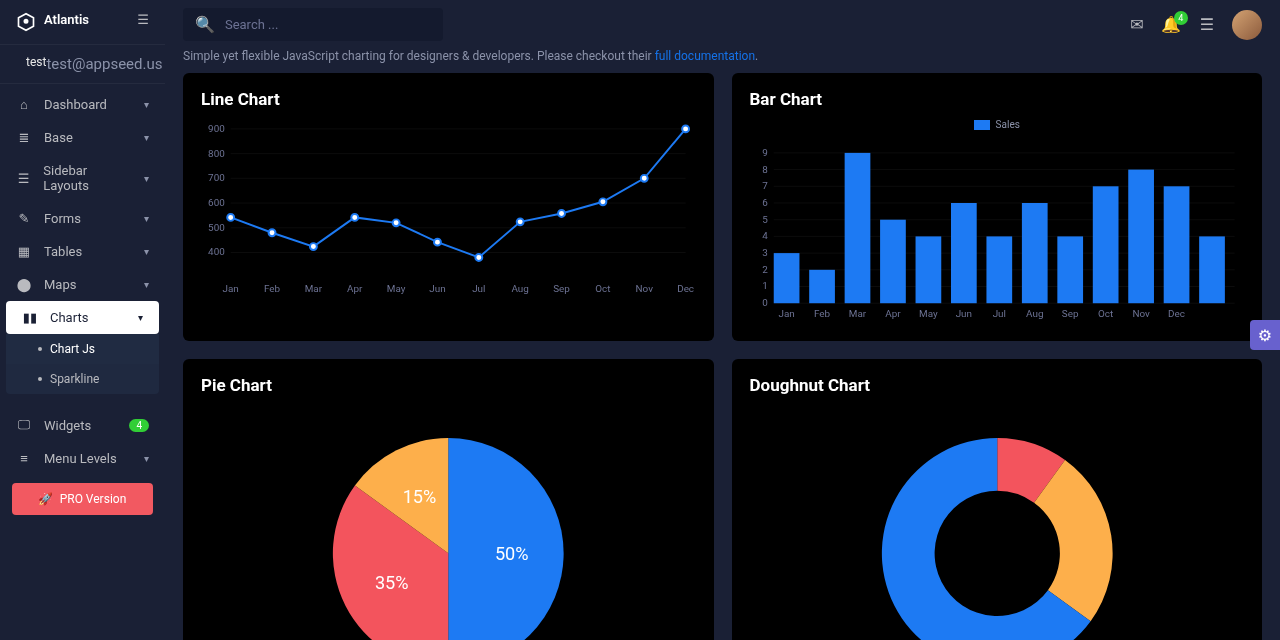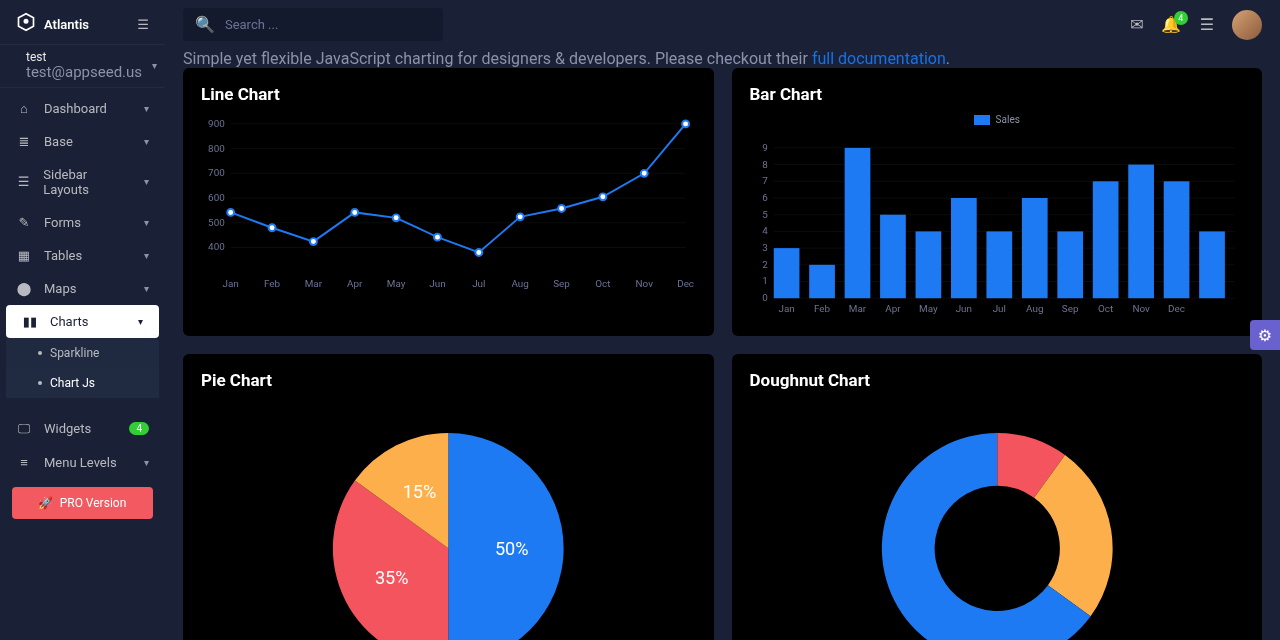--- a/index.html
+++ b/index.html
@@ -1,24 +1,24 @@
 <!DOCTYPE html>
 <html><head>
 <meta charset="utf-8">
 <style>
 *{box-sizing:border-box;margin:0;padding:0;font-family:-apple-system,BlinkMacSystemFont,'Segoe UI',Roboto,sans-serif}
 body{background:#1a2035;color:#fff;overflow:hidden}
 .app{display:flex;height:640px;width:1280px;position:relative}
 .sidebar{width:165px;background:#1a2035;display:flex;flex-direction:column;font-size:13px}
-.logo-row{display:flex;align-items:flex-end;padding:12px 16px;gap:8px}
+.logo-row{display:flex;align-items:flex-start;padding:12px 16px;gap:8px}
 .logo{width:20px;height:20px}
 .burger{margin-left:auto;color:#b9babf;cursor:pointer}
 .user-row{display:flex;align-items:center;padding:6px 16px;gap:10px;border-bottom:1px solid rgba(255,255,255,.05);border-top:1px solid rgba(255,255,255,.05)}
 .avatar{width:26px;height:26px;border-radius:50%;background:linear-gradient(135deg,#d4a373,#8b5a3c)}
-.user-info{display:flex;flex-direction:column;line-height:1.1}
+.user-info{display:flex;flex-direction:row;line-height:1.1}
 .user-name{font-size:12px;color:#e9e9e9}
 .user-email{font-size:15px;color:#8b92a9}
 .caret{margin-left:auto;color:#8b92a9;font-size:10px}
 .nav{flex:1;overflow-y:auto;padding-top:4px}
 .nav-item{display:flex;align-items:center;padding:9px 16px;gap:12px;color:#b9babf;cursor:pointer}
 .nav-item .ic{width:16px;display:flex;justify-content:center}
 .nav-item.active{background:#fff;color:#1a2035;border-radius:4px;margin:0 6px}
 .nav-section{padding:10px 16px;font-size:10px;color:#6c7293;letter-spacing:.5px}
 .sub-group{background:#1f2940;margin:0 6px;border-radius:4px}
 .sub-item{padding:8px 16px 8px 32px;font-size:12px;color:#b9babf;display:flex;align-items:center;gap:8px}
@@ -27,21 +27,21 @@
 .badge-g{background:#31ce36;color:#fff;font-size:10px;padding:1px 7px;border-radius:10px;margin-left:auto}
 .pro-btn{margin:8px 12px;background:#f25961;color:#fff;text-align:center;padding:9px;border-radius:4px;font-size:12px;cursor:pointer;display:flex;align-items:center;justify-content:center;gap:6px}
 .main{flex:1;display:flex;flex-direction:column;background:#1a2035}
 .topbar{display:flex;align-items:center;padding:8px 18px;gap:14px}
 .search{background:#141a2e;border-radius:4px;padding:7px 12px;display:flex;align-items:center;gap:10px;width:260px;color:#6c7293}
 .top-icons{margin-left:auto;display:flex;align-items:center;gap:18px;color:#b9babf}
 .bell-wrap{position:relative}
 .bell-badge{position:absolute;top:-4px;right:-6px;background:#31ce36;color:#fff;font-size:9px;width:14px;height:14px;border-radius:50%;display:flex;align-items:center;justify-content:center}
 .top-av{width:30px;height:30px;border-radius:50%;background:linear-gradient(135deg,#d4a373,#8b5a3c)}
 .content{flex:1;padding:0 18px 12px;overflow-y:auto}
-.desc{font-size:16px;color:#8b92a9;}
+.desc{font-size:12px;color:#8b92a9;margin-bottom:10px}
 .desc a{color:#1572e8;text-decoration:none}
 .grid{display:grid;grid-template-columns:1fr 1fr;gap:18px}
 .card{background:#000000;border-radius:6px;padding:16px 18px}
 .card-title{font-size:17px;font-weight:700;margin-bottom:10px}
 svg.chart{width:100%}
 .axis-label{fill:#6c7293;font-size:10px}
 .legend-row{display:flex;justify-content:center;gap:18px;margin-top:8px;font-size:10px;color:#8b92a9}
 .legend-item{display:flex;align-items:center;gap:6px}
 .legend-rect{width:16px;height:10px}
 .settings-knob{position:absolute;right:0;top:320px;background:#6861ce;width:30px;height:30px;border-radius:4px 0 0 4px;display:flex;align-items:center;justify-content:center;color:#fff}
@@ -97,25 +97,25 @@
           <span class="ic">⬤</span>
           <span>Maps</span>
           <span class="caret">▾</span>
         </div>
       <div class="nav-item active">
           <span class="ic">▮▮</span>
           <span>Charts</span>
           <span class="caret" style="color:#1a2035">▾</span>
         </div>
       <div class="sub-group">
+        <div class="sub-item active">
+            <span>Chart Js</span>
+          </div>
         <div class="sub-item">
             <span>Sparkline</span>
-          </div>
-        <div class="sub-item active">
-            <span>Chart Js</span>
           </div>
       </div>
       <div style="height:14px"></div>
       <div class="nav-item">
           <span class="ic">🖵</span>
           <span>Widgets</span>
           <span class="badge-g">4</span>
         </div>
       <div class="nav-item">
           <span class="ic">≡</span>

